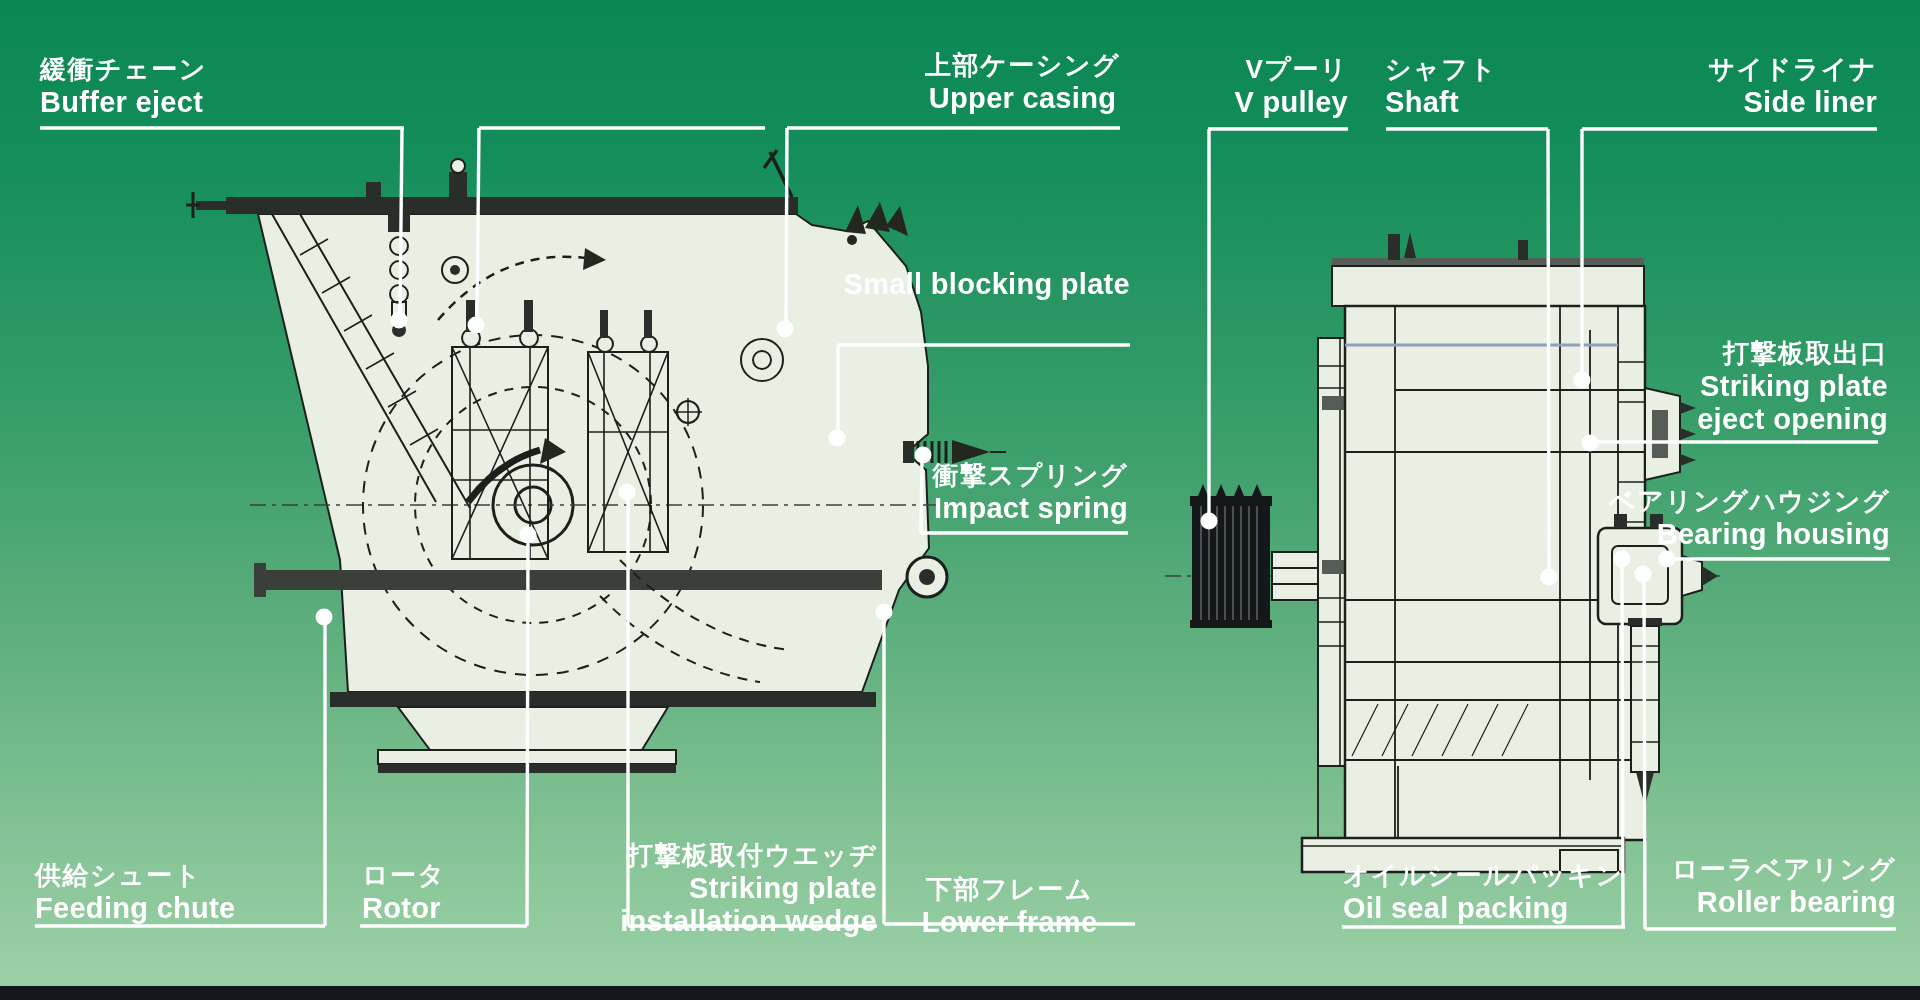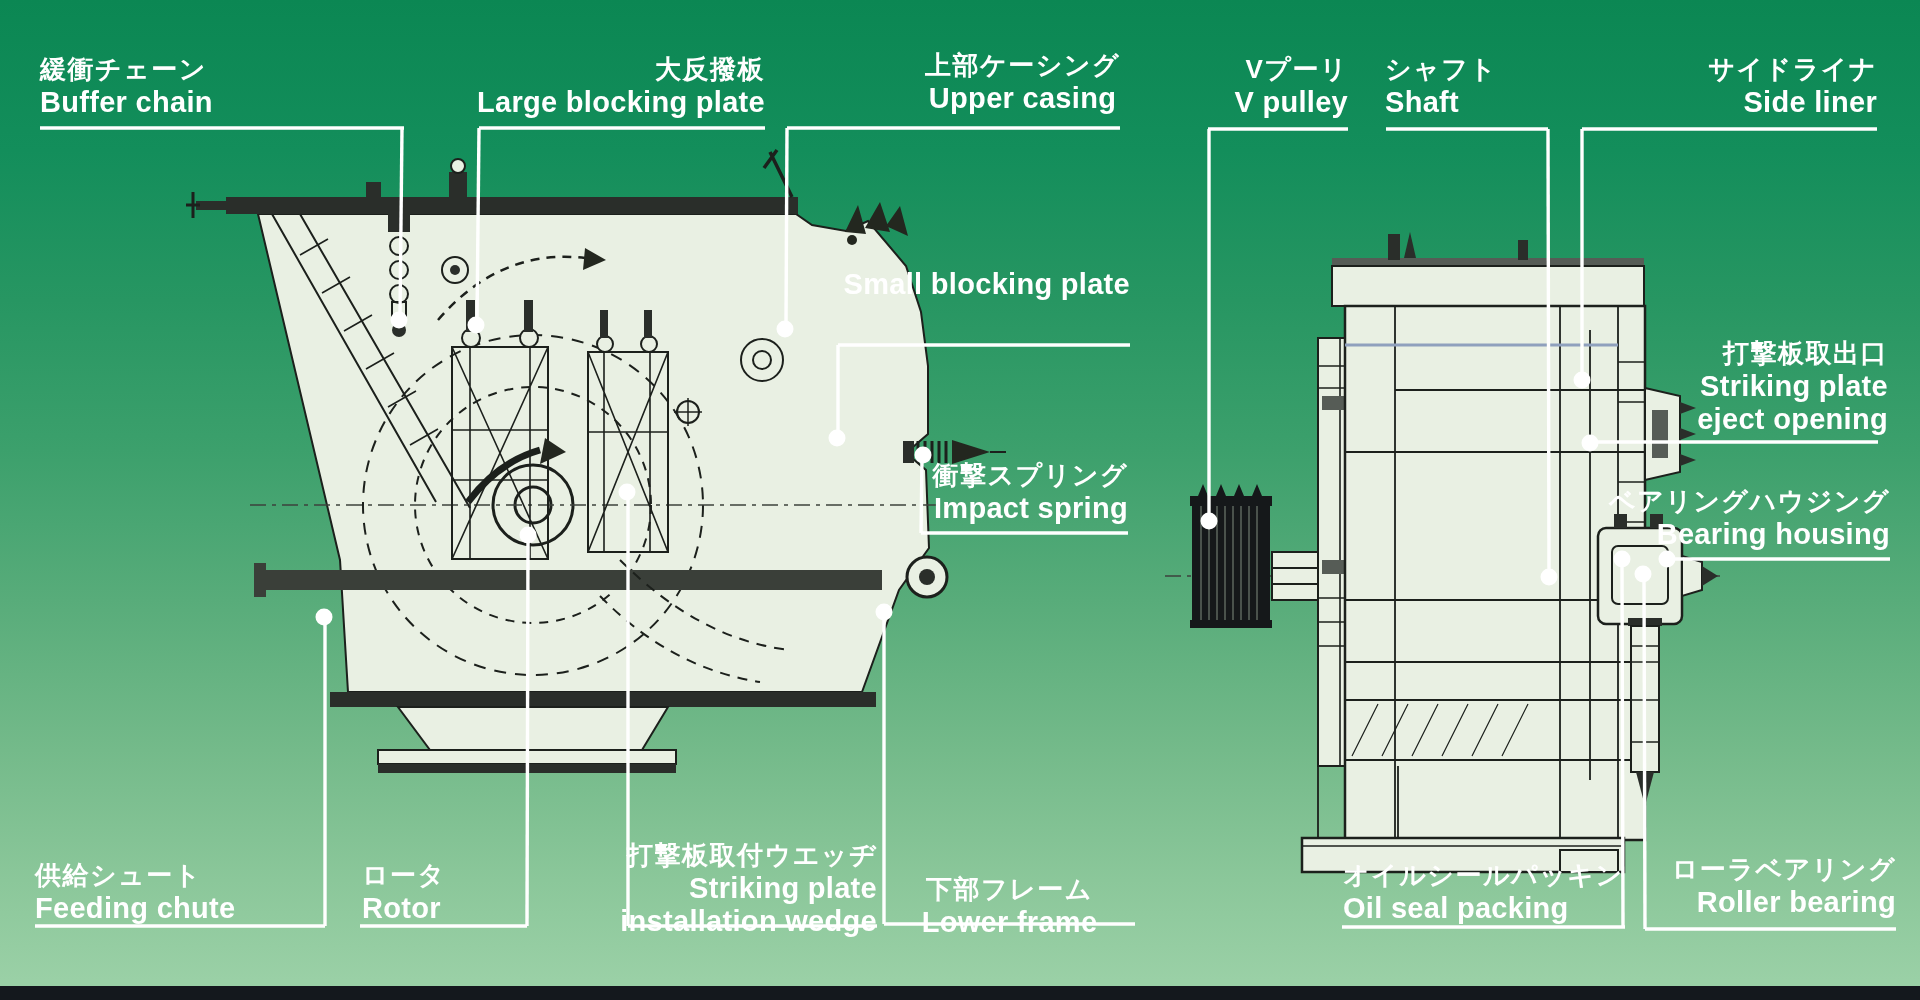--- a/index.html
+++ b/index.html
@@ -209,25 +209,21 @@
         <circle cx="1622" cy="559" r="8.5"></circle>
         <line x1="1645" x2="1896" y1="929" y2="929"></line>
         <polyline points="1645,929 1644,578"></polyline>
         <circle cx="1643" cy="574" r="8.5"></circle>
       </g>
   </svg>
 
   <div id="labels">
       <div class="label" style="left: 40px; top: 52px;">
         <span class="ja">緩衝チェーン</span>
-        <span class="en">Buffer chain</span>
-      </div>
-      <div class="label right" style="right: 1155px; top: 52px;">
-        <span class="ja">大反撥板</span>
-        <span class="en">Large blocking plate</span>
+        <span class="en">Buffer eject</span>
       </div>
       <div class="label right" style="right: 800px; top: 48px; text-align: center;">
         <span class="ja">上部ケーシング</span>
         <span class="en">Upper casing</span>
       </div>
       <div class="label right" style="right: 790px; top: 268px;">
         <span class="en">Small blocking plate</span>
       </div>
       <div class="label right" style="right: 792px; top: 458px;">
         <span class="ja">衝撃スプリング</span>

